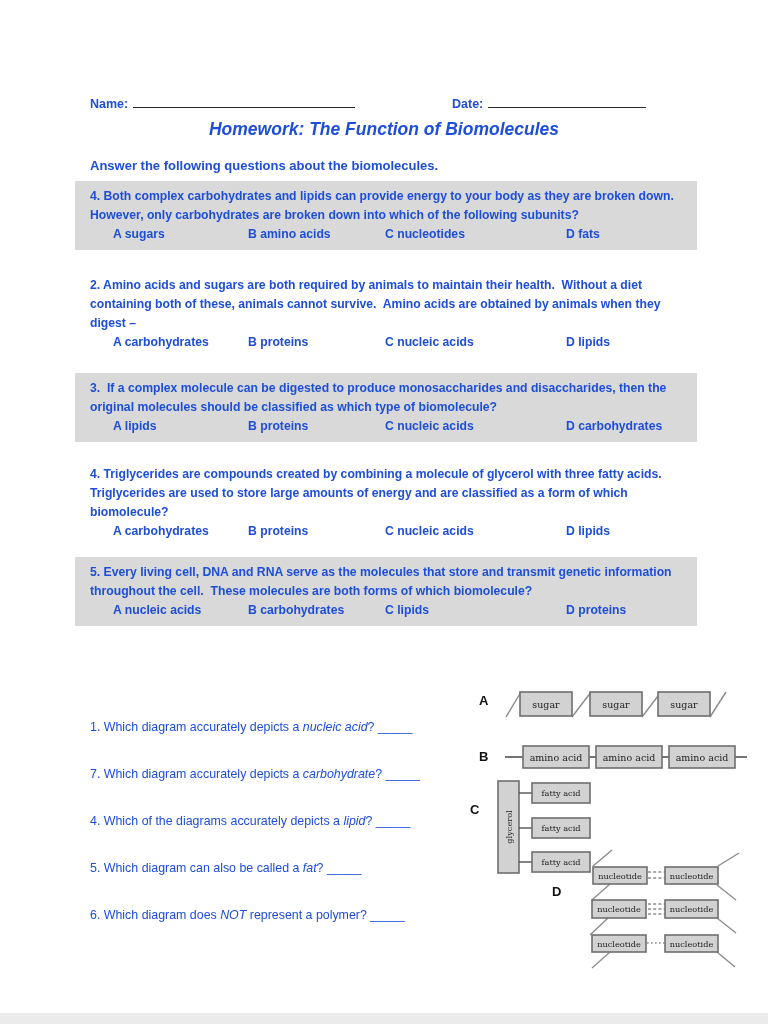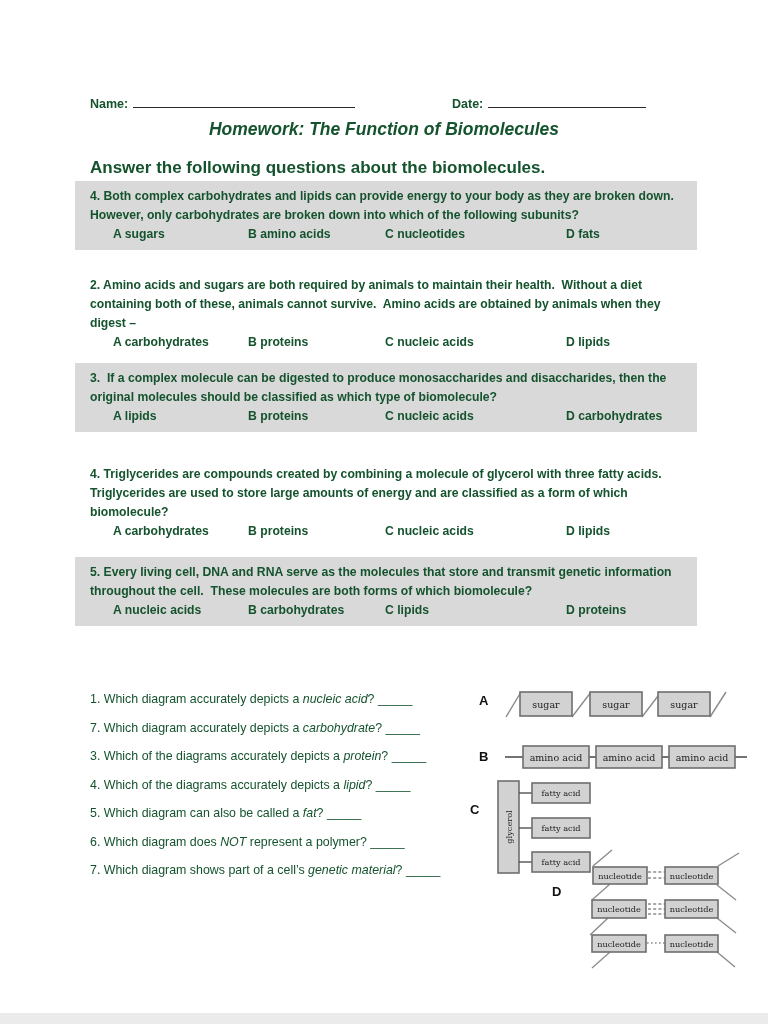--- a/index.html
+++ b/index.html
@@ -1,40 +1,40 @@
 <!DOCTYPE html>
 <html><head>
 <meta charset="utf-8">
 <style>
   html,body { margin:0; padding:0; background:#ffffff; }
   .page {
     position:relative; width:768px; height:1024px; background:#ffffff;
-    font-family:"Liberation Sans", sans-serif; color:#14532d; overflow:hidden;
+    font-family:"Liberation Sans", sans-serif; color:#1d4ed8; overflow:hidden;
   }
   .abs { position:absolute; }
 
   
   .namedate { top:94px; font-weight:700; font-size:12.5px; }
   .blankline { display:inline-block; border-bottom:1.6px solid #2a2a2a; height:13px; margin-left:5px; vertical-align:baseline; }
   .title { top:119px; left:0; width:768px; text-align:center; font-size:17.5px; font-weight:700;font-style:italic; }
 
   
-  .sechead { left:90px; font-size:17px; font-weight:700; }
+  .sechead { left:90px; font-size:13px; font-weight:700; }
 
   
   .qblock { left:75px; width:622px; box-sizing:border-box; padding:6px 15px; font-size:12.2px; line-height:19px; font-weight:700; }
   .qblock.shaded { background:#d9d9d9; }
   .qtext { white-space:pre-wrap; }
   .opts { position:relative; height:19px;margin-left:23px; }
   .opt { position:absolute; top:0; white-space:pre; }
   .opt b { font-weight:700; }
 
   
   .q2list { top:690px; left:90px; width:430px; font-size:12.4px; font-weight:400; }
-  .q2item { height:19px; line-height:19px; margin-bottom:9.5px; white-space:nowrap; }
+  .q2item { height:19px; line-height:19px; margin-bottom:9.5px; white-space:nowrap;margin-top:28px; }
   .q2item span { white-space:pre; }
   .q2item i { font-style:italic; }
 
   
   .diagram-svg { top:680px; left:460px; }
   .dbox  { fill:#d2d2d2; stroke:#6f6f6f; stroke-width:1.6px; }
   .dline { stroke:#8c8c8c; stroke-width:1.4px; }
   .conn  { stroke:#444444; stroke-width:1.3px; }
   .hbond { stroke:#555555; stroke-width:1.2px; stroke-dasharray:3 2.2; }
   .hbond.dotty { stroke-dasharray:1.6 2.4; }
@@ -73,21 +73,21 @@
   <div class="abs qblock" style="top:270px;">
     <div class="qtext">2. Amino acids and sugars are both required by animals to maintain their health.  Without a diet containing both of these, animals cannot survive.  Amino acids are obtained by animals when they digest –</div>
     <div class="opts">
       <span class="opt" style="left:0;"><b>A</b> <span>carbohydrates</span></span>
       <span class="opt" style="left:135px;"><b>B</b> <span>proteins</span></span>
       <span class="opt" style="left:272px;"><b>C</b> <span>nucleic acids</span></span>
       <span class="opt" style="left:453px;"><b>D</b> <span>lipids</span></span>
     </div>
   </div>
 
-  <div class="abs qblock shaded" style="top:363px;">
+  <div class="abs qblock shaded" style="top:373px;">
     <div class="qtext">3.  If a complex molecule can be digested to produce monosaccharides and disaccharides, then the original molecules should be classified as which type of biomolecule?</div>
     <div class="opts">
       <span class="opt" style="left:0;"><b>A</b> <span>lipids</span></span>
       <span class="opt" style="left:135px;"><b>B</b> <span>proteins</span></span>
       <span class="opt" style="left:272px;"><b>C</b> <span>nucleic acids</span></span>
       <span class="opt" style="left:453px;"><b>D</b> <span>carbohydrates</span></span>
     </div>
   </div>
 
   <div class="abs qblock" style="top:459px;">
@@ -107,25 +107,23 @@
       <span class="opt" style="left:135px;"><b>B</b> <span>carbohydrates</span></span>
       <span class="opt" style="left:272px;"><b>C</b> <span>lipids</span></span>
       <span class="opt" style="left:453px;"><b>D</b> <span>proteins</span></span>
     </div>
   </div>
 
 
   <div class="abs q2list">
     <div class="q2item"><span>1. Which diagram accurately depicts a </span><i>nucleic acid</i><span>? _____</span></div>
     <div class="q2item"><span>7. Which diagram accurately depicts a </span><i>carbohydrate</i><span>? _____</span></div>
-    <div class="q2item"><span>3. Which of the diagrams accurately depicts a </span><i>protein</i><span>? _____</span></div>
     <div class="q2item"><span>4. Which of the diagrams accurately depicts a </span><i>lipid</i><span>? _____</span></div>
     <div class="q2item"><span>5. Which diagram can also be called a </span><i>fat</i><span>? _____</span></div>
     <div class="q2item"><span>6. Which diagram does </span><i>NOT</i><span> represent a polymer? _____</span></div>
-    <div class="q2item"><span>7. Which diagram shows part of a cell’s </span><i>genetic material</i><span>? _____</span></div>
   </div>
 
   <svg class="abs diagram-svg" width="308" height="310" viewBox="0 0 308 310">
 
     <g>
       <text class="dlabel" x="19" y="25">A</text>
       <line class="dline" x1="46" y1="37" x2="61" y2="12"></line>
       <line class="dline" x1="112" y1="37" x2="131" y2="12"></line>
       <line class="dline" x1="182" y1="37" x2="201" y2="12"></line>
       <line class="dline" x1="250" y1="37" x2="266" y2="12"></line>

